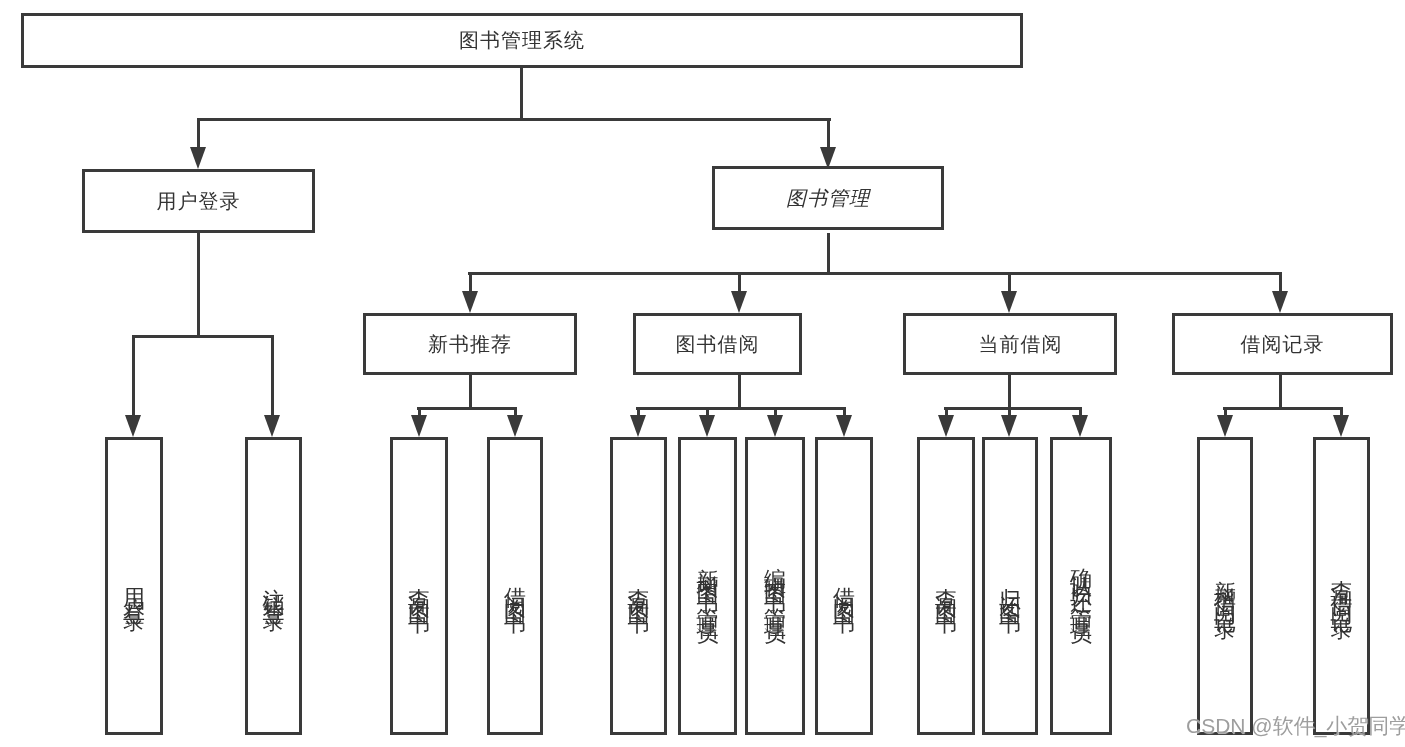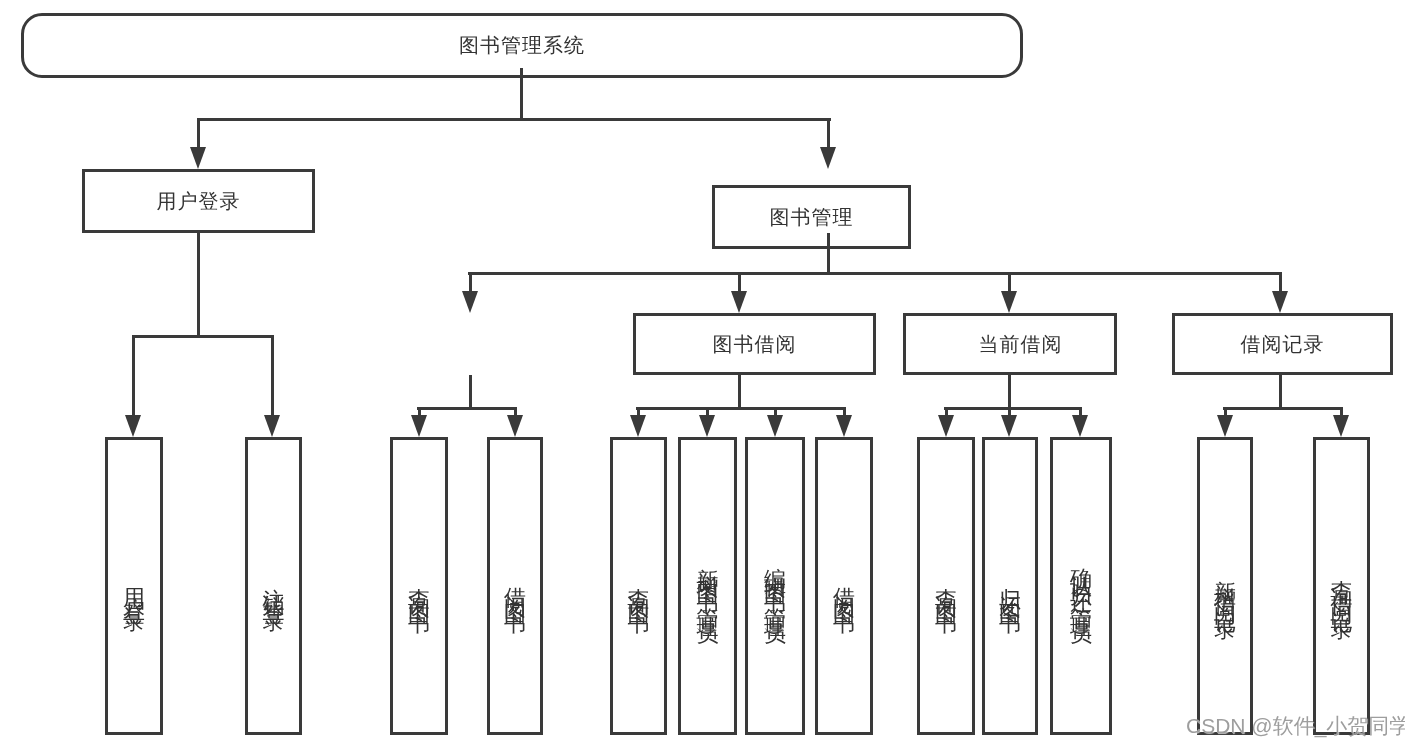--- a/index.html
+++ b/index.html
@@ -56,51 +56,52 @@
     white-space: nowrap;
     z-index: 10;
     text-shadow: 1px 1px 1px rgba(255,255,255,0.7);
   }
 </style>
 </head>
 <body>
 
 <div class="canvas">
 
-  <div class="node node-root" style="left:21px; top:13px; width:1002px; height:65px;border-radius:21px;">图书管理系统</div>
+  <div class="node node-root" style="left:21px; top:13px; width:1002px; height:55px;">图书管理系统</div>
 
   <div class="vline" style="left:520px; top:68px; height:51px;"></div>
   <div class="hline" style="left:197px; top:118px; width:634px;"></div>
   <div class="vline" style="left:197px; top:118px; height:31px;"></div>
   <div class="arrow" style="left:190px; top:147px;"></div>
   <div class="vline" style="left:827px; top:118px; height:31px;"></div>
   <div class="arrow" style="left:820px; top:147px;"></div>
 
   <div class="node node-h" style="left:82px; top:169px; width:233px; height:64px;">用户登录</div>
-  <div class="node node-h" style="left:712px; top:185px; width:199px; height:64px;">图书管理</div>
+  <div class="node node-h" style="left:712px; top:166px; width:232px; height:64px;font-style:italic;">图书管理</div>
 
   <div class="vline" style="left:197px; top:233px; height:105px;"></div>
   <div class="hline" style="left:132px; top:335px; width:142px;"></div>
   <div class="vline" style="left:132px; top:335px; height:81px;"></div>
   <div class="arrow" style="left:125px; top:415px;"></div>
   <div class="vline" style="left:271px; top:335px; height:81px;"></div>
   <div class="arrow" style="left:264px; top:415px;"></div>
 
   <div class="vline" style="left:827px; top:233px; height:42px;"></div>
   <div class="hline" style="left:468px; top:272px; width:814px;"></div>
   <div class="vline" style="left:469px; top:272px; height:21px;"></div>
   <div class="arrow" style="left:462px; top:291px;"></div>
   <div class="vline" style="left:738px; top:272px; height:21px;"></div>
   <div class="arrow" style="left:731px; top:291px;"></div>
   <div class="vline" style="left:1008px; top:272px; height:21px;"></div>
   <div class="arrow" style="left:1001px; top:291px;"></div>
   <div class="vline" style="left:1279px; top:272px; height:21px;"></div>
   <div class="arrow" style="left:1272px; top:291px;"></div>
 
-  <div class="node node-h" style="left:633px; top:313px; width:243px; height:62px;">图书借阅</div>
+  <div class="node node-h" style="left:363px; top:313px; width:214px; height:62px;">新书推荐</div>
+  <div class="node node-h" style="left:633px; top:313px; width:169px; height:62px;">图书借阅</div>
   <div class="node node-h" style="left:903px; top:313px; width:214px; height:62px;padding-left:21px;">当前借阅</div>
   <div class="node node-h" style="left:1172px; top:313px; width:221px; height:62px;">借阅记录</div>
 
   <div class="vline" style="left:469px; top:375px; height:34px;"></div>
   <div class="hline" style="left:417px; top:407px; width:100px;"></div>
   <div class="vline" style="left:418px; top:407px; height:10px;"></div>
   <div class="arrow" style="left:411px; top:415px;"></div>
   <div class="vline" style="left:514px; top:407px; height:10px;"></div>
   <div class="arrow" style="left:507px; top:415px;"></div>
 

